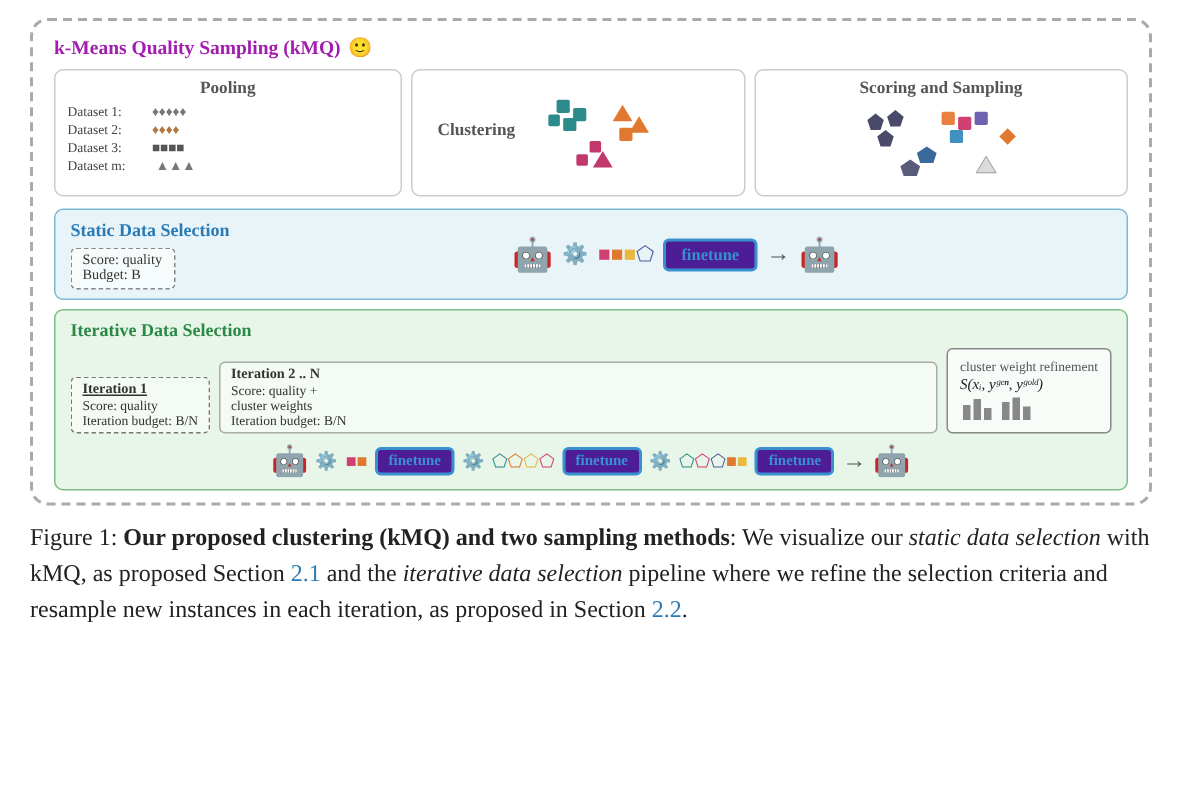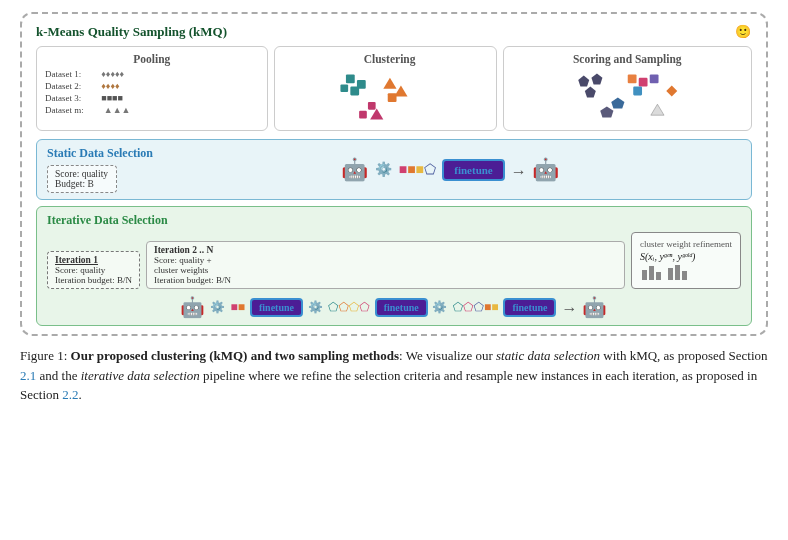--- a/index.html
+++ b/index.html
@@ -17,26 +17,25 @@
       border: 2px dashed #aaa;
       border-radius: 12px;
       padding: 10px 14px 8px 14px;
       position: relative;
       margin-bottom: 10px;
     }
 
     .figure-title {
       font-size: 13px;
       font-weight: bold;
-      color: #14532d;
+      color: #a21caf;
       margin-bottom: 6px;
       display: flex;
       align-items: center;
       gap: 5px;
-      justify-content: space-between;
     }
 
     
     .top-section {
       display: flex;
       gap: 6px;
       margin-bottom: 8px;
     }
 
     .panel {
@@ -63,21 +62,21 @@
       color: #444;
       display: flex;
       align-items: center;
       gap: 20px;
       margin-bottom: 2px;
     }
 
     .clustering-panel {
       flex: 1.1;
       display: flex;
-      flex-direction: column;
+      flex-direction: row;
       align-items: center;
       padding-left: 17px;
     }
 
     .scoring-panel {
       flex: 1.3;
       display: flex;
       flex-direction: column;
       align-items: center;
     }
@@ -201,21 +200,21 @@
 
     .iterative-bottom {
       display: flex;
       align-items: center;
       gap: 5px;
       justify-content: center;
     }
 
     
     .figure-caption {
-      font-size: 13px;
+      font-size: 16px;
       color: #222;
       line-height: 1.5;
       margin-top: 8px;
     }
 
     .figure-caption .fig-label {
       font-weight: normal;
     }
 
     .figure-caption strong {

